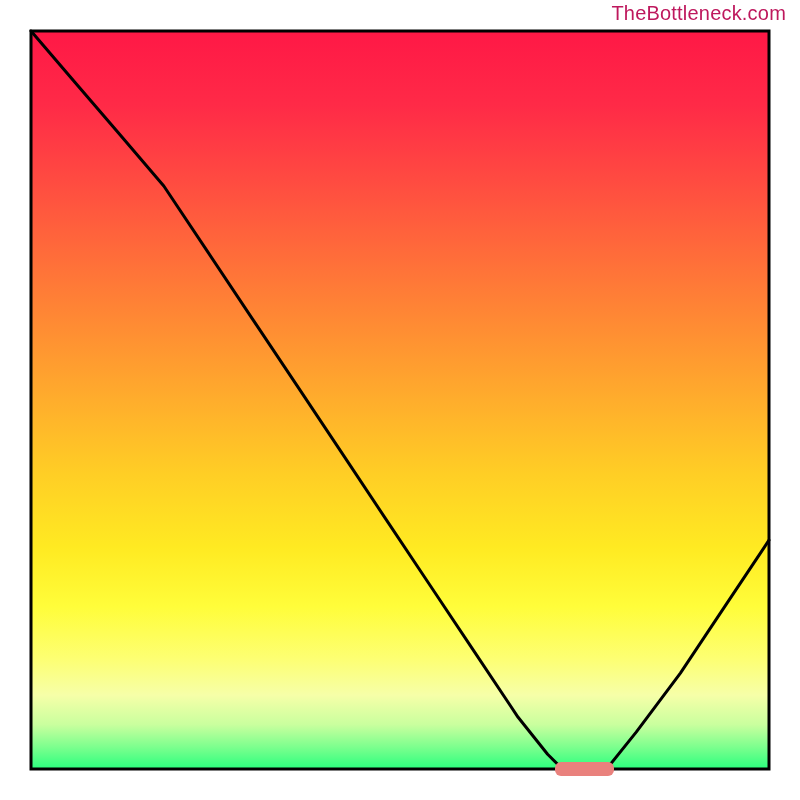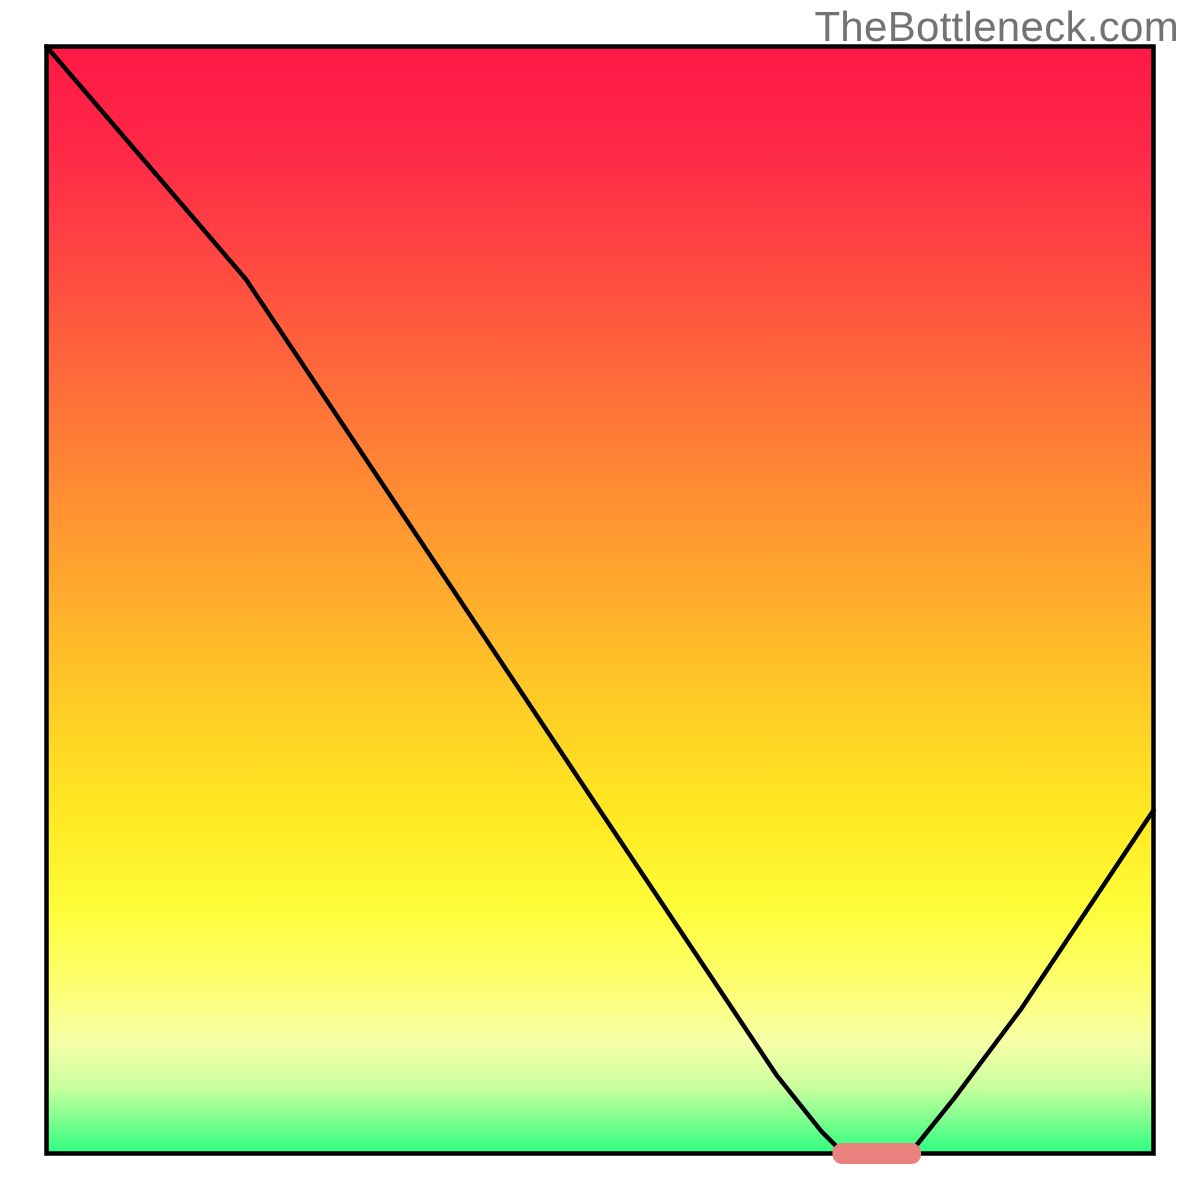--- a/index.html
+++ b/index.html
@@ -12,22 +12,22 @@
   }
   .container {
     position: relative;
     width: 800px;
     height: 800px;
   }
   .watermark {
     position: absolute;
     top: 2px;
     right: 14px;
-    font-size: 28px;
-    color: #737373;
+    font-size: 20px;
+    color: #be185d;
     font-weight: 400;
     letter-spacing: 0.2px;
   }
   svg.chart {
     position: absolute;
     top: 0;
     left: 0;
     width: 800px;
     height: 800px;
   }

